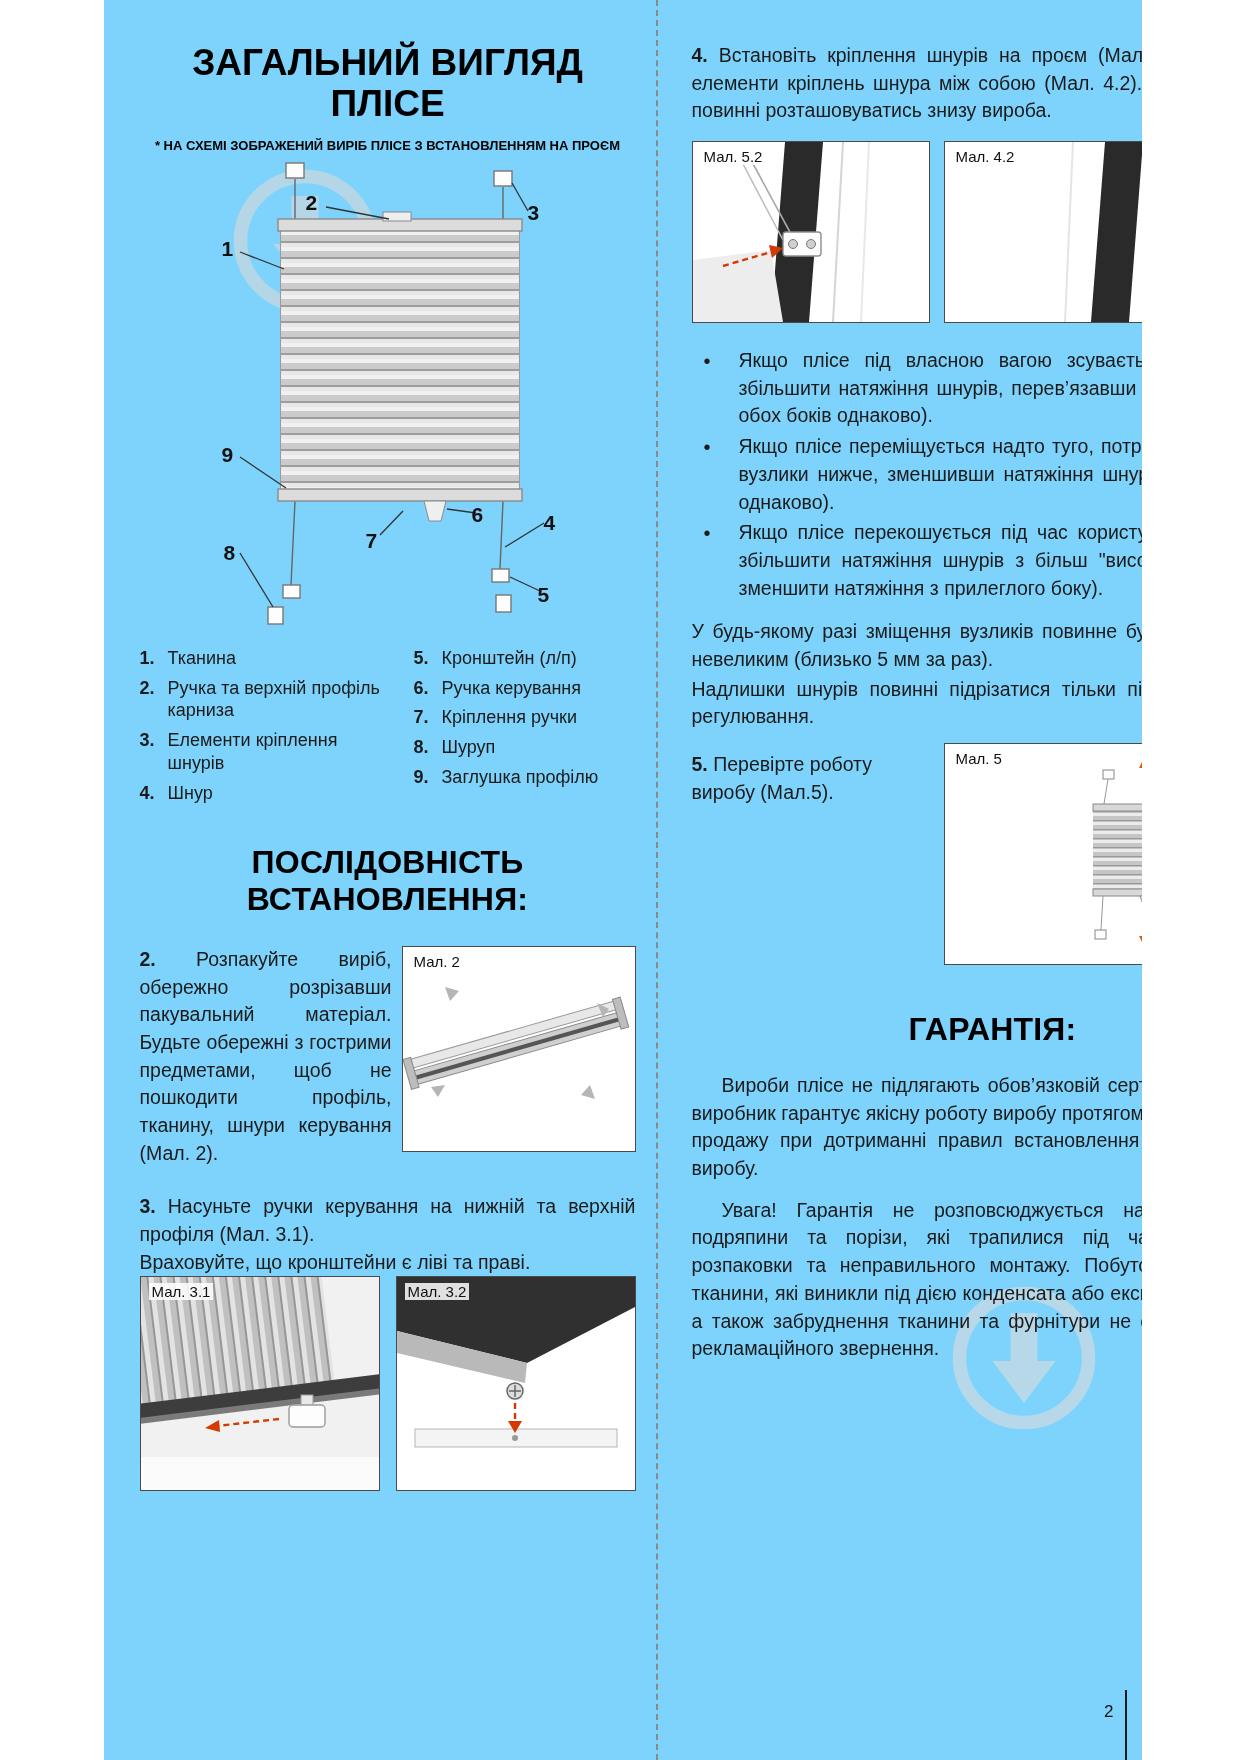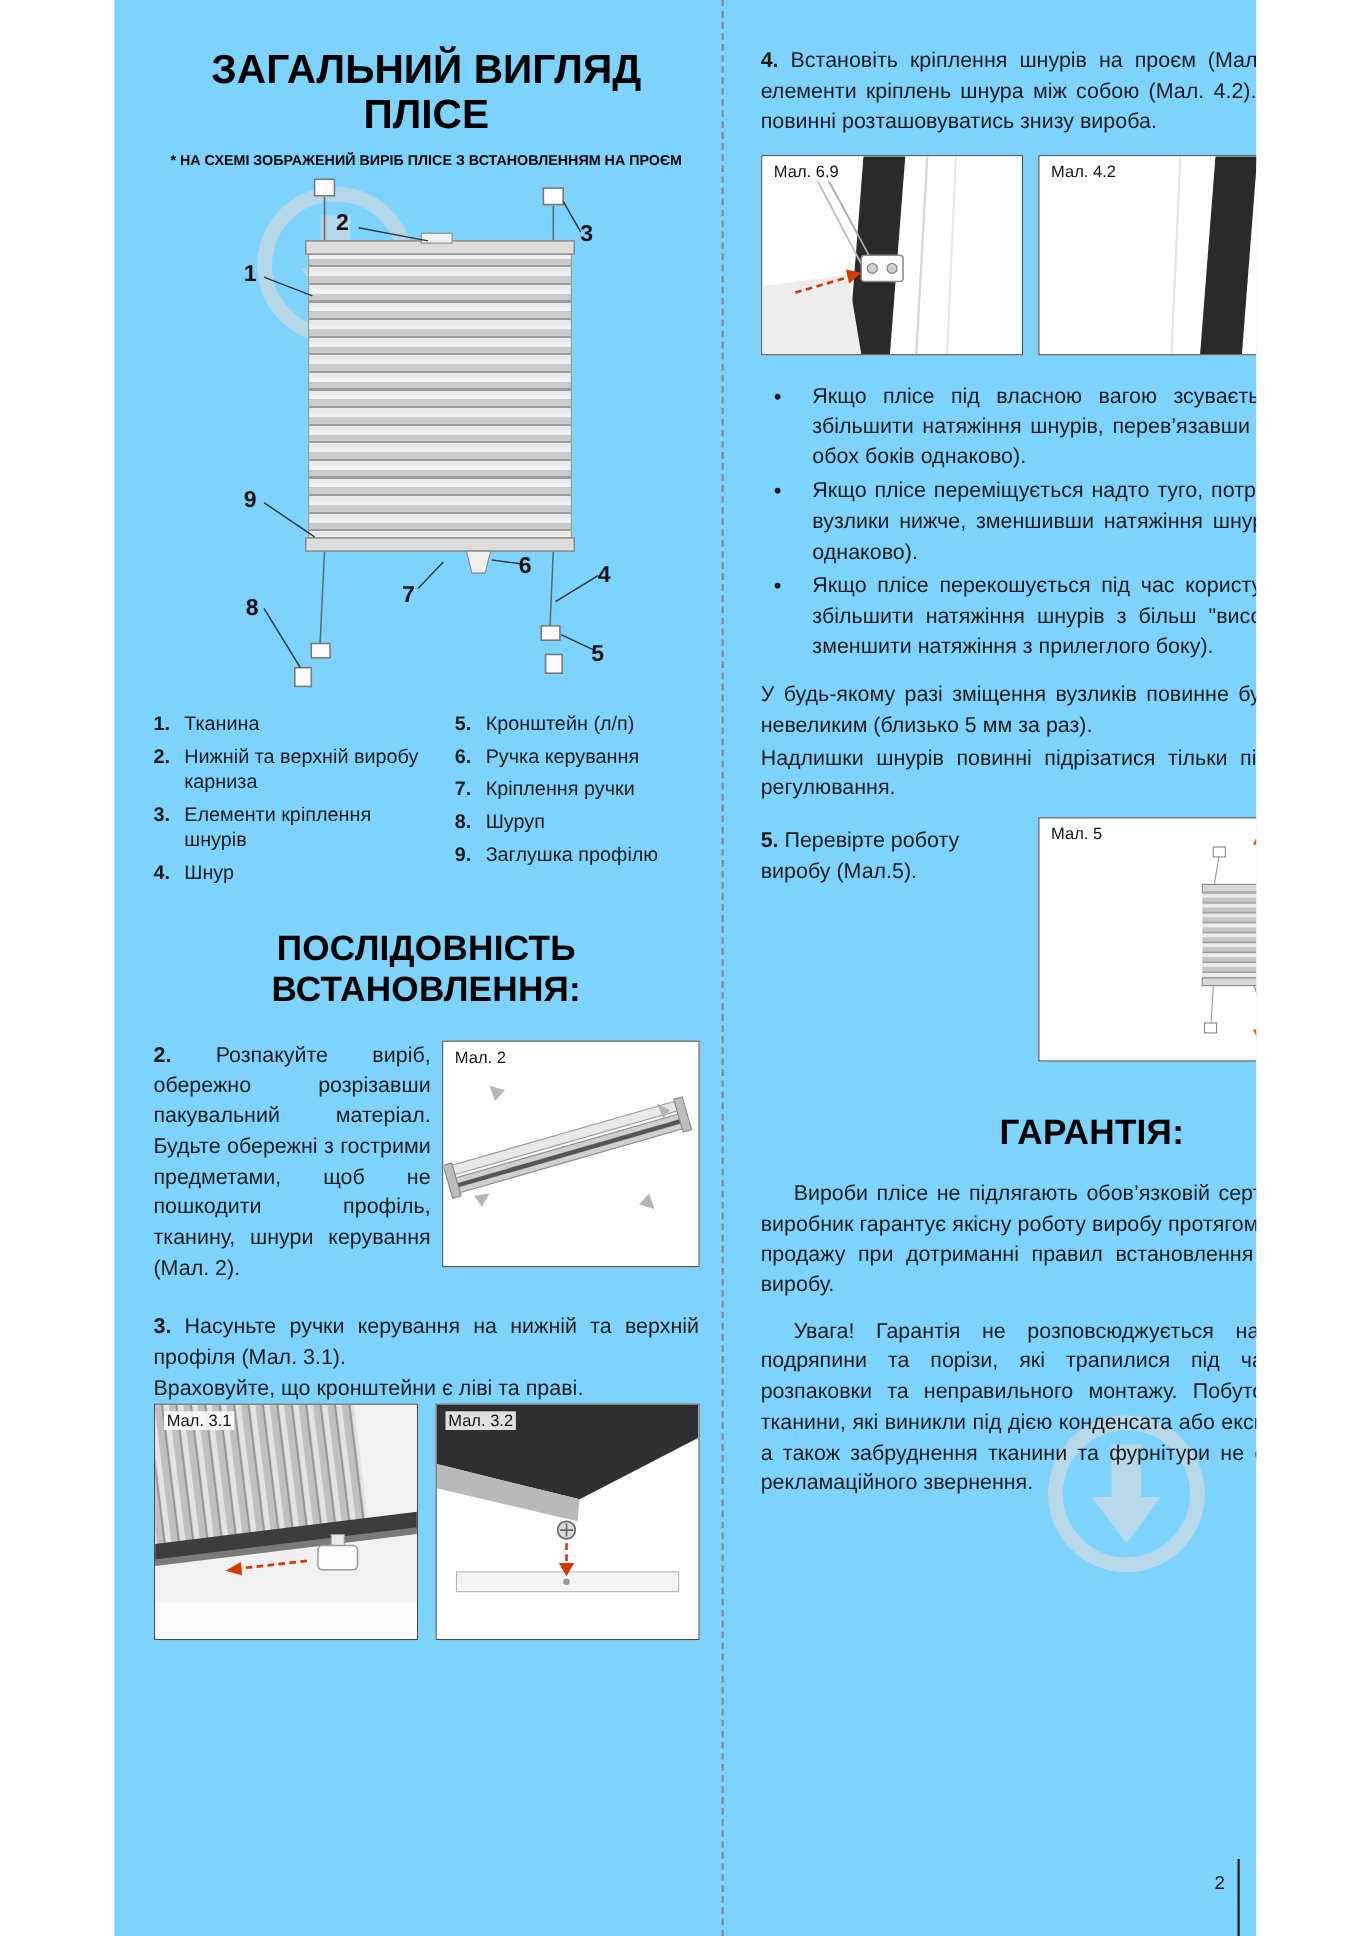--- a/index.html
+++ b/index.html
@@ -155,21 +155,21 @@
     </div>
 
     <div class="legend">
       <ul class="legend-col1">
         <li>
             <b>1.</b>
             <span>Тканина</span>
           </li>
         <li>
             <b>2.</b>
-            <span>Нижній та верхній виробу карниза</span>
+            <span>Ручка та верхній профіль карниза</span>
           </li>
         <li>
             <b>3.</b>
             <span>Елементи кріплення шнурів</span>
           </li>
         <li>
             <b>4.</b>
             <span>Шнур</span>
           </li>
       </ul>
@@ -278,21 +278,21 @@
 
   <div class="col col-right">
 
     <p class="step-text step4">
       <b class="stepnum">4.</b>
       <span>Встановіть кріплення шнурів на проєм (Мал. 4.1) З’єднайте елементи кріплень шнура між собою (Мал. 4.2). Вузлики шнурів повинні розташовуватись знизу вироба.</span>
     </p>
 
     <div class="figs-row figs4">
       <div class="figbox fig41">
-        <span class="figlabel">Мал. 6.9</span>
+        <span class="figlabel">Мал. 5.2</span>
         <svg viewBox="0 0 236 180" width="236" height="180">
           <rect width="236" height="180" fill="#ffffff"></rect>
           <polygon points="92,0 130,0 116,180 78,180" fill="#2a2a2a"></polygon>
           <line x1="150" y1="0" x2="140" y2="180" stroke="#d5d5d5" stroke-width="2"></line>
           <line x1="176" y1="0" x2="168" y2="180" stroke="#e8e8e8" stroke-width="2"></line>
           <polygon points="0,118 78,108 90,180 0,180" fill="#ededed"></polygon>
           <line x1="58" y1="18" x2="98" y2="92" stroke="#a8a8a8" stroke-width="1.6"></line>
           <line x1="50" y1="22" x2="90" y2="98" stroke="#bdbdbd" stroke-width="1.6"></line>
           <rect x="90" y="90" width="38" height="24" rx="3" fill="#fdfdfd" stroke="#8d8d8d" stroke-width="1.4"></rect>
           <circle cx="100" cy="102" r="4.5" fill="#cfcfcf" stroke="#777"></circle>

